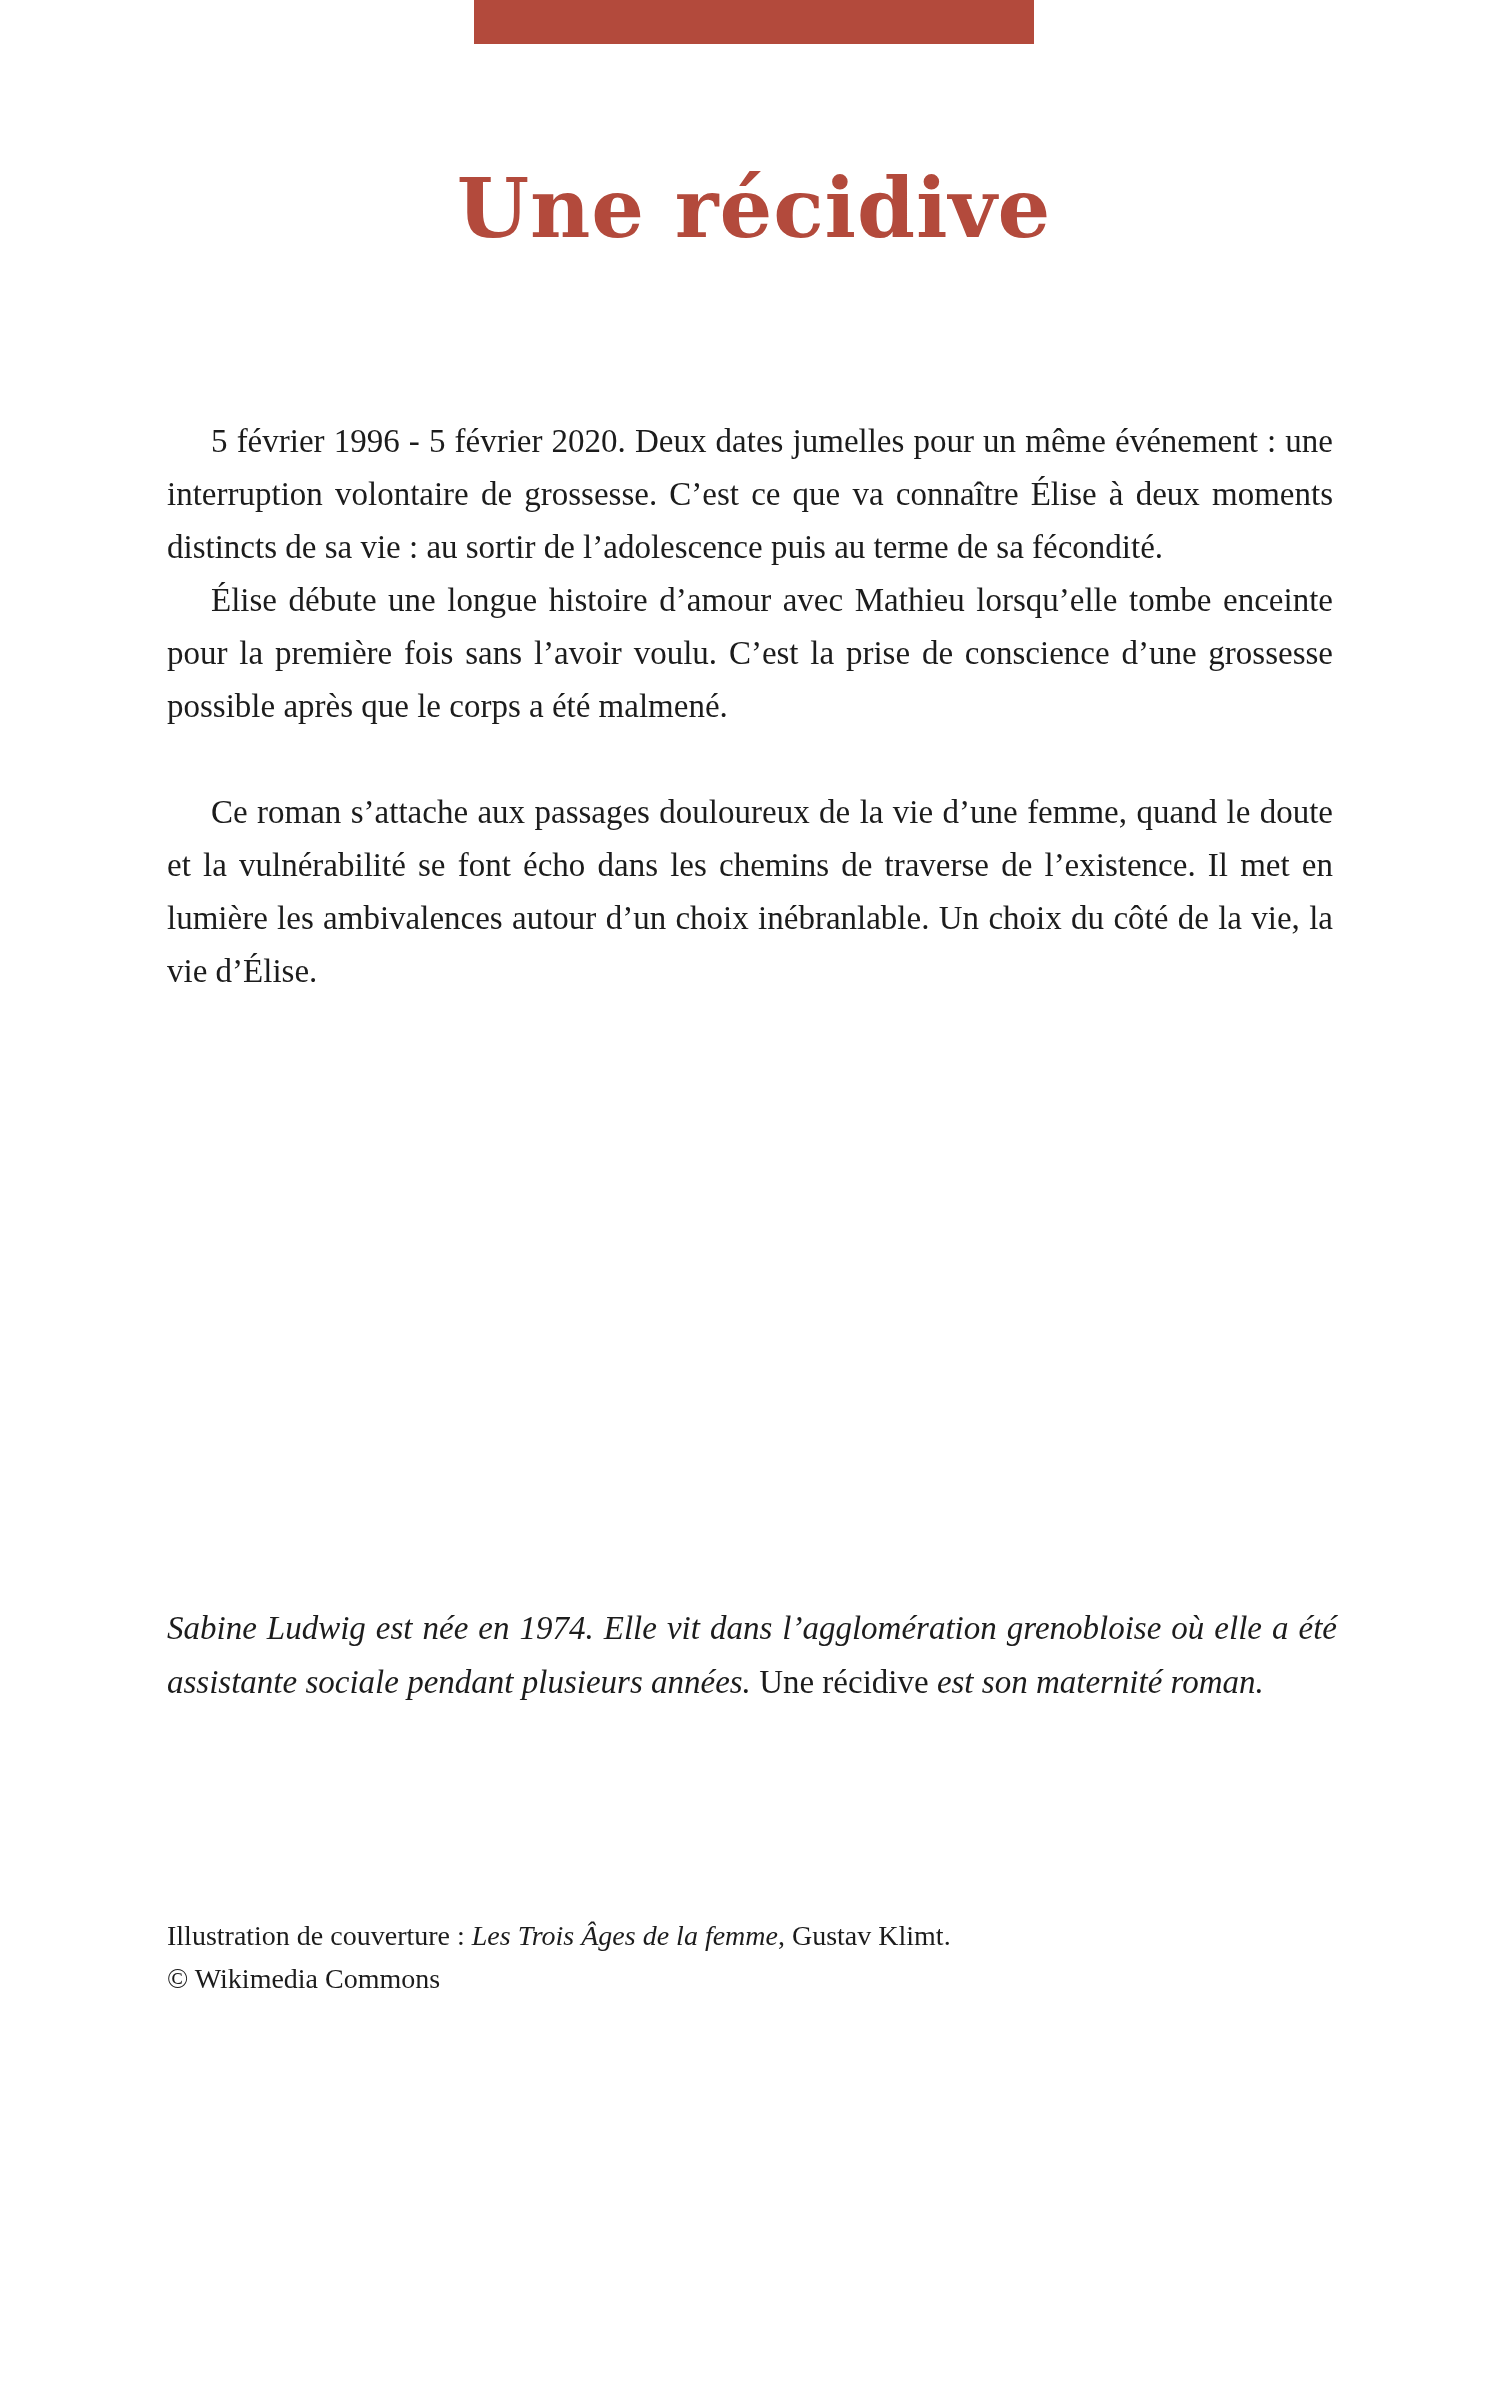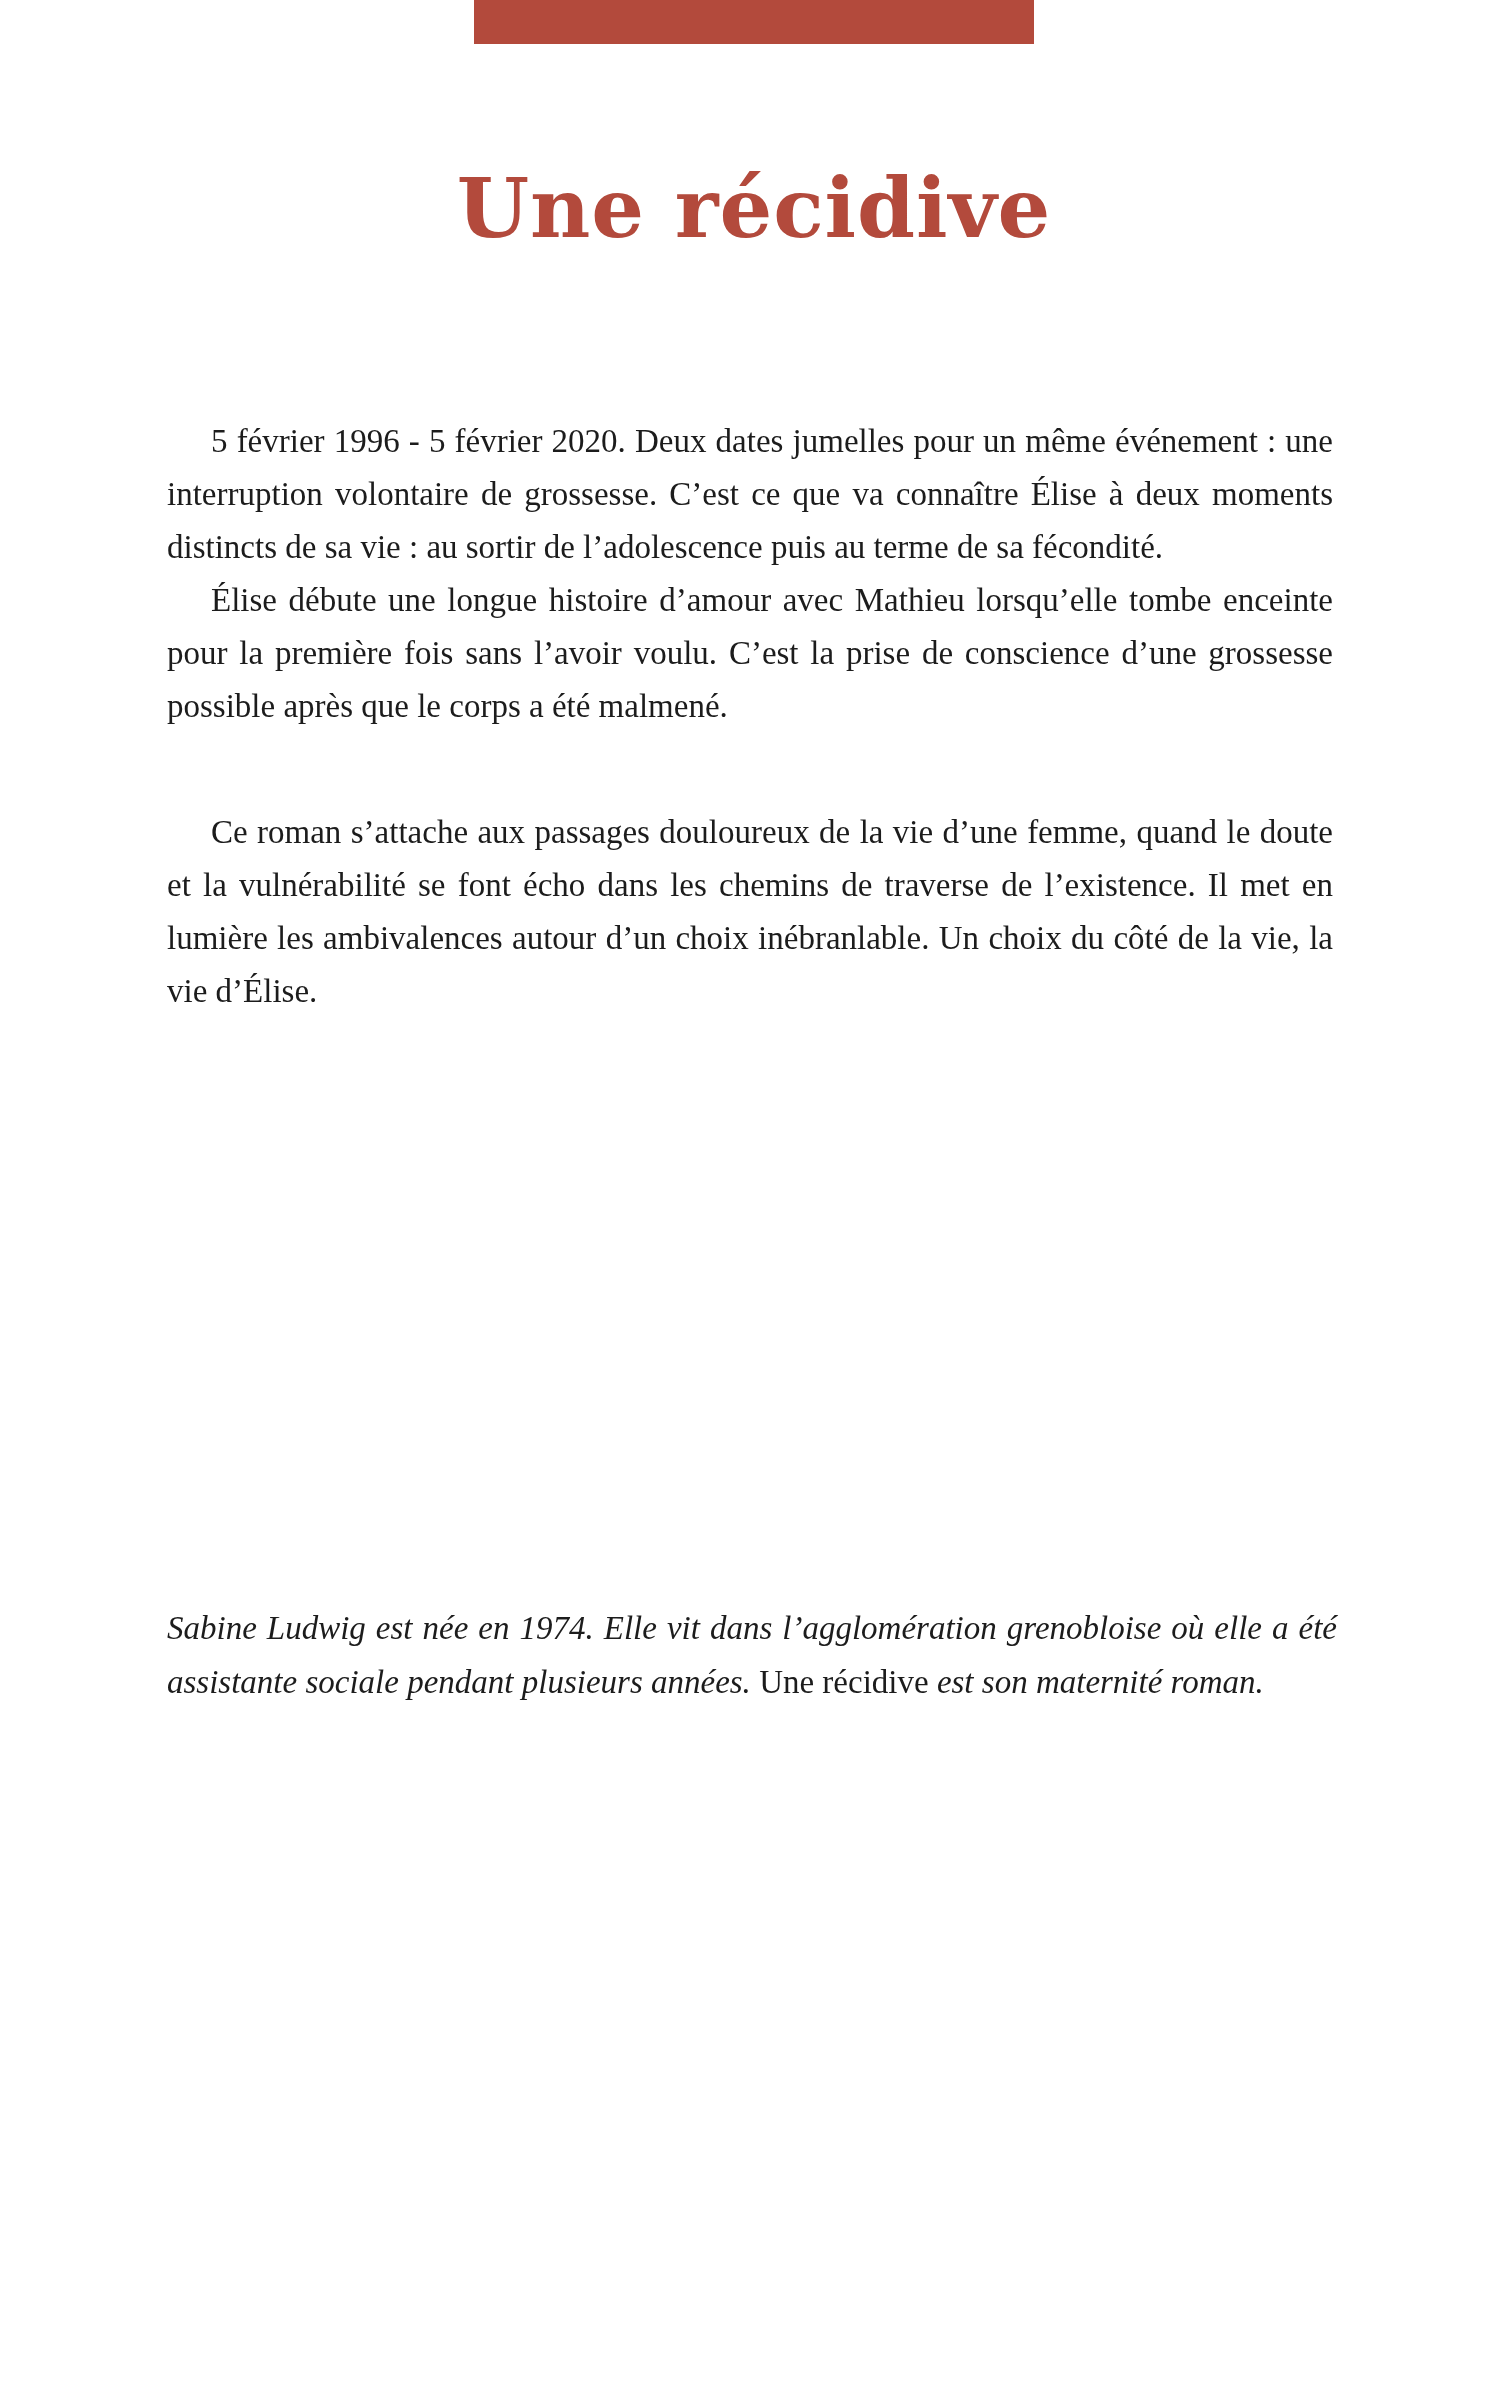--- a/index.html
+++ b/index.html
@@ -26,21 +26,21 @@
     font-size:83px;
     letter-spacing:0.9px;
     color:var(--accent);
   }
   .synopsis{
     position:absolute; left:167px; top:415px; width:1166px;
     font-size:33px; line-height:53px;
     text-align:justify;
   }
   .synopsis p{ margin:0; text-indent:44px; }
-  .synopsis p.para-gap{ margin-top:73px; }
+  .synopsis p.para-gap{ margin-top:53px; }
   .bio{
     position:absolute; left:167px; top:1601px; width:1170px;
     font-size:33px; line-height:54px;
     font-style:italic;
     text-align:justify;
   }
   .bio .roman{ font-style:normal; }
   .credit{
     position:absolute; left:167px; top:1914px; width:1170px;
     font-size:28px; line-height:43px;
@@ -79,20 +79,24 @@
   <div class="synopsis">
     <p>5 février 1996 - 5 février 2020. Deux dates jumelles pour un même événement : une interruption volontaire de grossesse. C’est ce que va connaître Élise à deux moments distincts de sa vie : au sortir de l’adolescence puis au terme de sa fécondité.</p>
     <p>Élise débute une longue histoire d’amour avec Mathieu lorsqu’elle tombe enceinte pour la première fois sans l’avoir voulu. C’est la prise de conscience d’une grossesse possible après que le corps a été malmené.</p>
     <p class="para-gap">Ce roman s’attache aux passages douloureux de la vie d’une femme, quand le doute et la vulnérabilité se font écho dans les chemins de traverse de l’existence. Il met en lumière les ambivalences autour d’un choix inébranlable. Un choix du côté de la vie, la vie d’Élise.</p>
   </div>
 
   <div class="bio">
     <span>Sabine Ludwig est née en 1974. Elle vit dans l’agglomération grenobloise où elle a été assistante sociale pendant plusieurs années. </span><span class="roman">Une récidive</span><span> est son maternité roman.</span>
   </div>
 
+  <div class="credit">
+    <div><span>Illustration de couverture : </span><span class="artwork">Les Trois Âges de la femme</span><span>, Gustav Klimt.</span></div>
+    <div>© Wikimedia Commons</div>
+  </div>
 
   <div class="quill">
     <svg viewBox="0 0 76 152" xmlns="http://www.w3.org/2000/svg" aria-hidden="true">
       <path d="M66 4 C 44 22, 20 52, 12 88 C 8 108, 12 130, 24 148 C 25 128, 23 110, 29 90 C 38 58, 51 28, 66 4 Z"></path>
     </svg>
   </div>
 
   <div class="isbn">ISBN : 979-10-428-1268-3</div>
   <div class="price">19 €</div>
 

